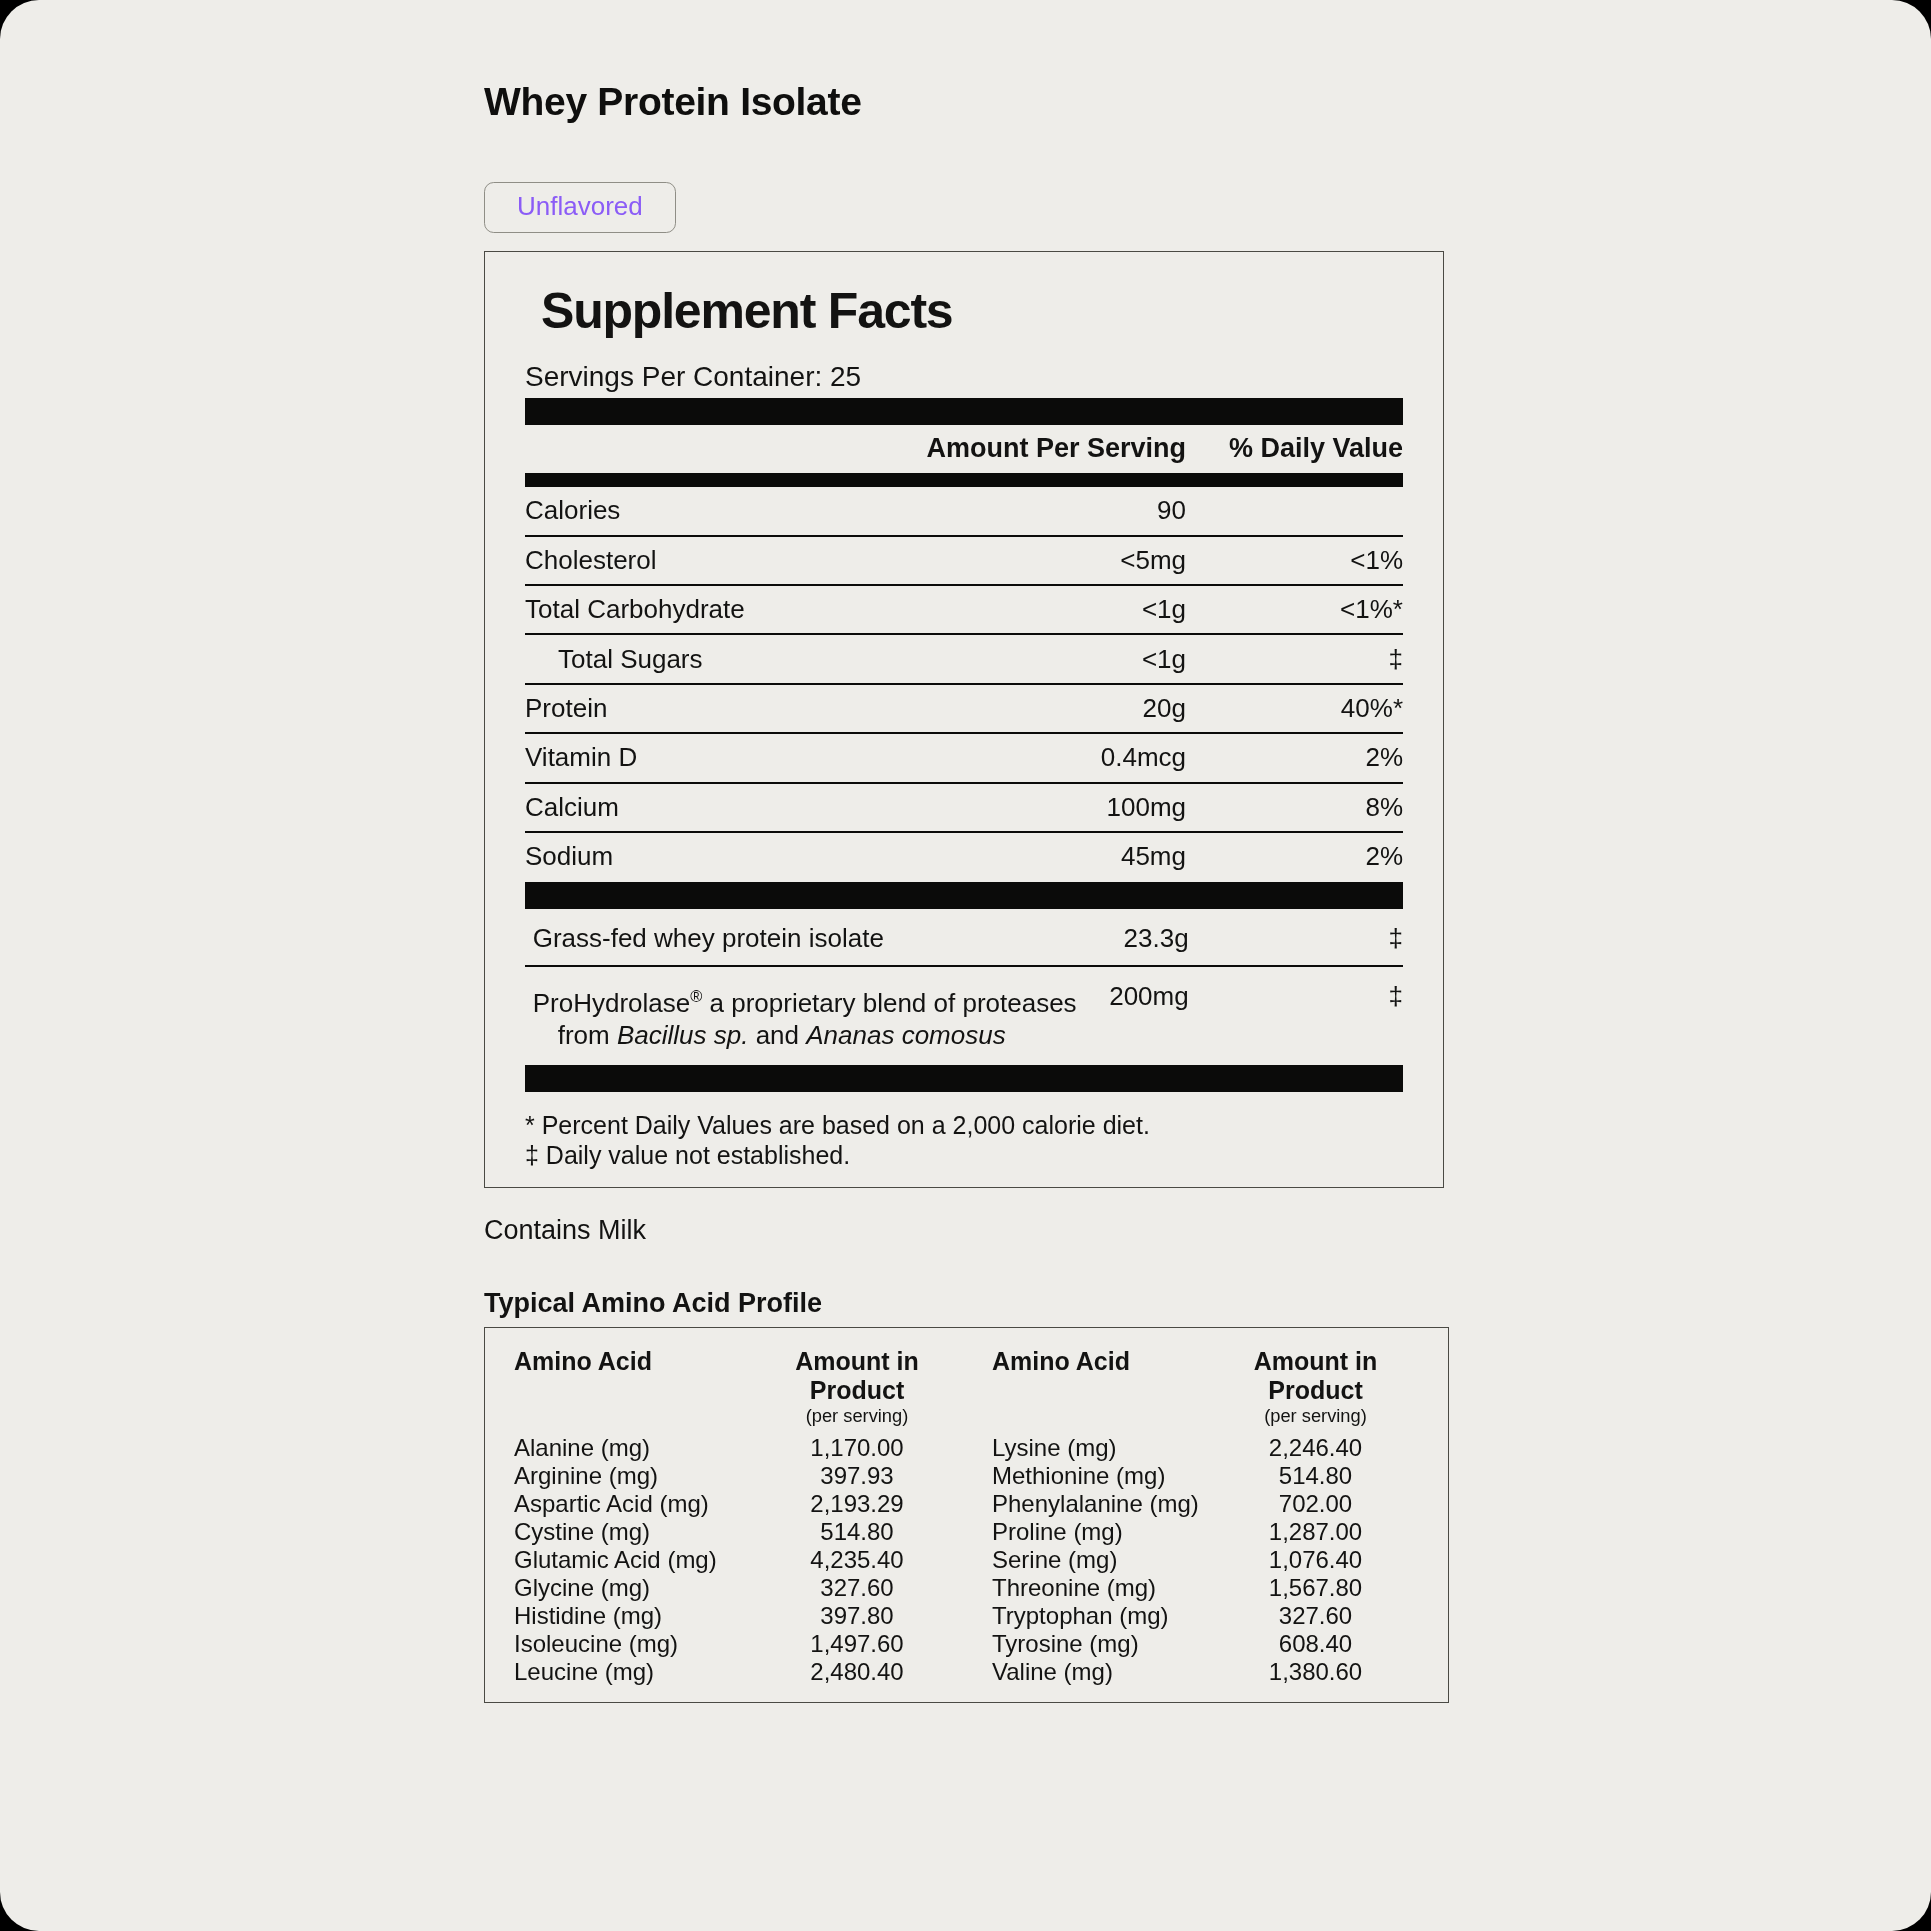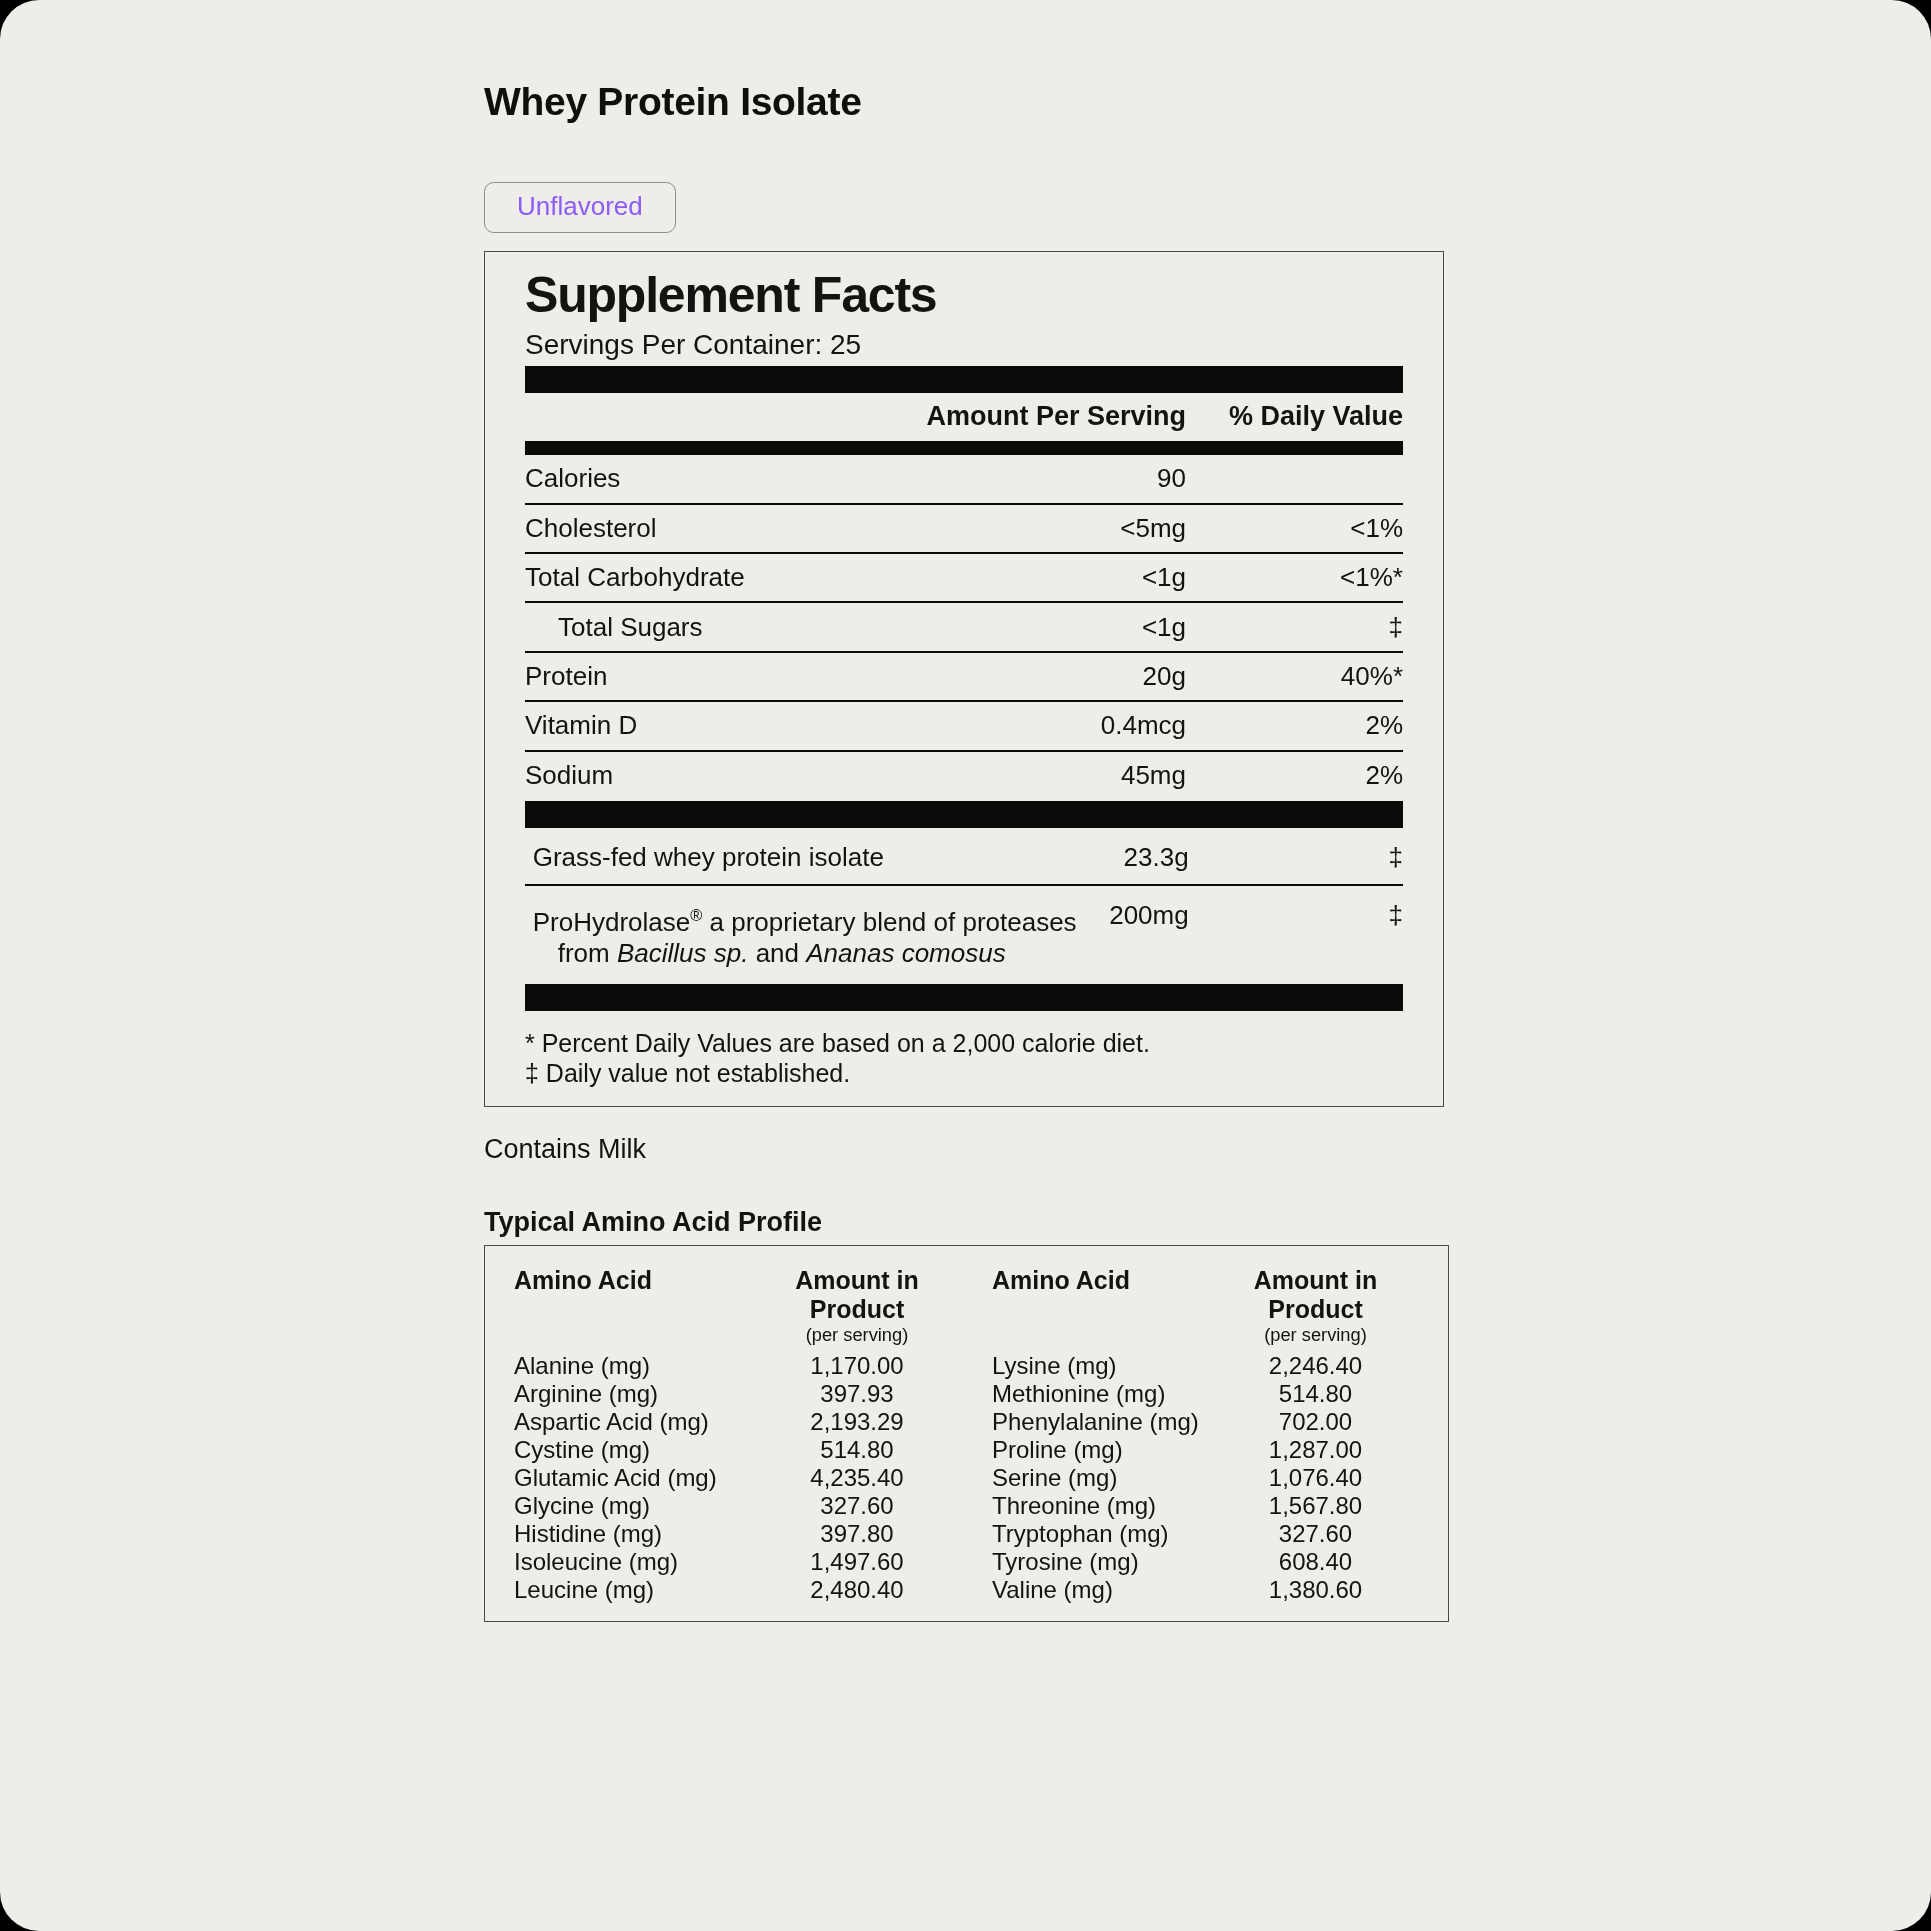--- a/index.html
+++ b/index.html
@@ -18,21 +18,21 @@
     height:51px; line-height:47px; padding:0 32px;
     font-size:26px; color:#8b5cf6;
     border:1.9px solid #8f8e86; border-radius:9.7px;
     background:transparent; cursor:pointer;
   }
 
   .sf-panel {
     margin-top:18.3px; box-sizing:border-box; width:960px;
     border:1.9px solid #4a4a44; padding:13.5px 40px 17.4px 40px;
   }
-  .sf-title { font-size:50px; line-height:58px; font-weight:700; letter-spacing:-1.2px; margin:0; }
+  .sf-title { font-size:50px; line-height:58px; font-weight:700; letter-spacing:-1.2px; margin:16px; }
   .sf-line { font-size:28px; line-height:42px; }
   .bar { background:#0b0b0a; height:27px; }
   .bar.mid { height:14.5px; }
   .bar.b3 { margin-top:12.6px; }
   .sf-header { display:flex; align-items:center; height:48px; font-weight:700; font-size:27px; }
   .c1 { flex:1; } .c2 { width:270px; text-align:right; } .c3 { width:217px; text-align:right; }
   .sf-row {
     display:flex; align-items:center; padding:7.7px 0;
     border-bottom:2.9px solid #0b0b0a; font-size:26px; min-height:32px;
   }
@@ -113,20 +113,25 @@
       <div class="sf-row">
         <span class="c1">Protein</span>
         <span class="c2">20g</span>
         <span class="c3">40%*</span>
       </div>
       <div class="sf-row">
         <span class="c1">Vitamin D</span>
         <span class="c2">0.4mcg</span>
         <span class="c3">2%</span>
       </div>
+      <div class="sf-row">
+        <span class="c1">Calcium</span>
+        <span class="c2">100mg</span>
+        <span class="c3">8%</span>
+      </div>
       <div class="sf-row noborder">
         <span class="c1">Sodium</span>
         <span class="c2">45mg</span>
         <span class="c3">2%</span>
       </div>
 
       <div class="bar"></div>
 
       <div class="ing-row">
         <span class="i1">Grass-fed whey protein isolate</span>

